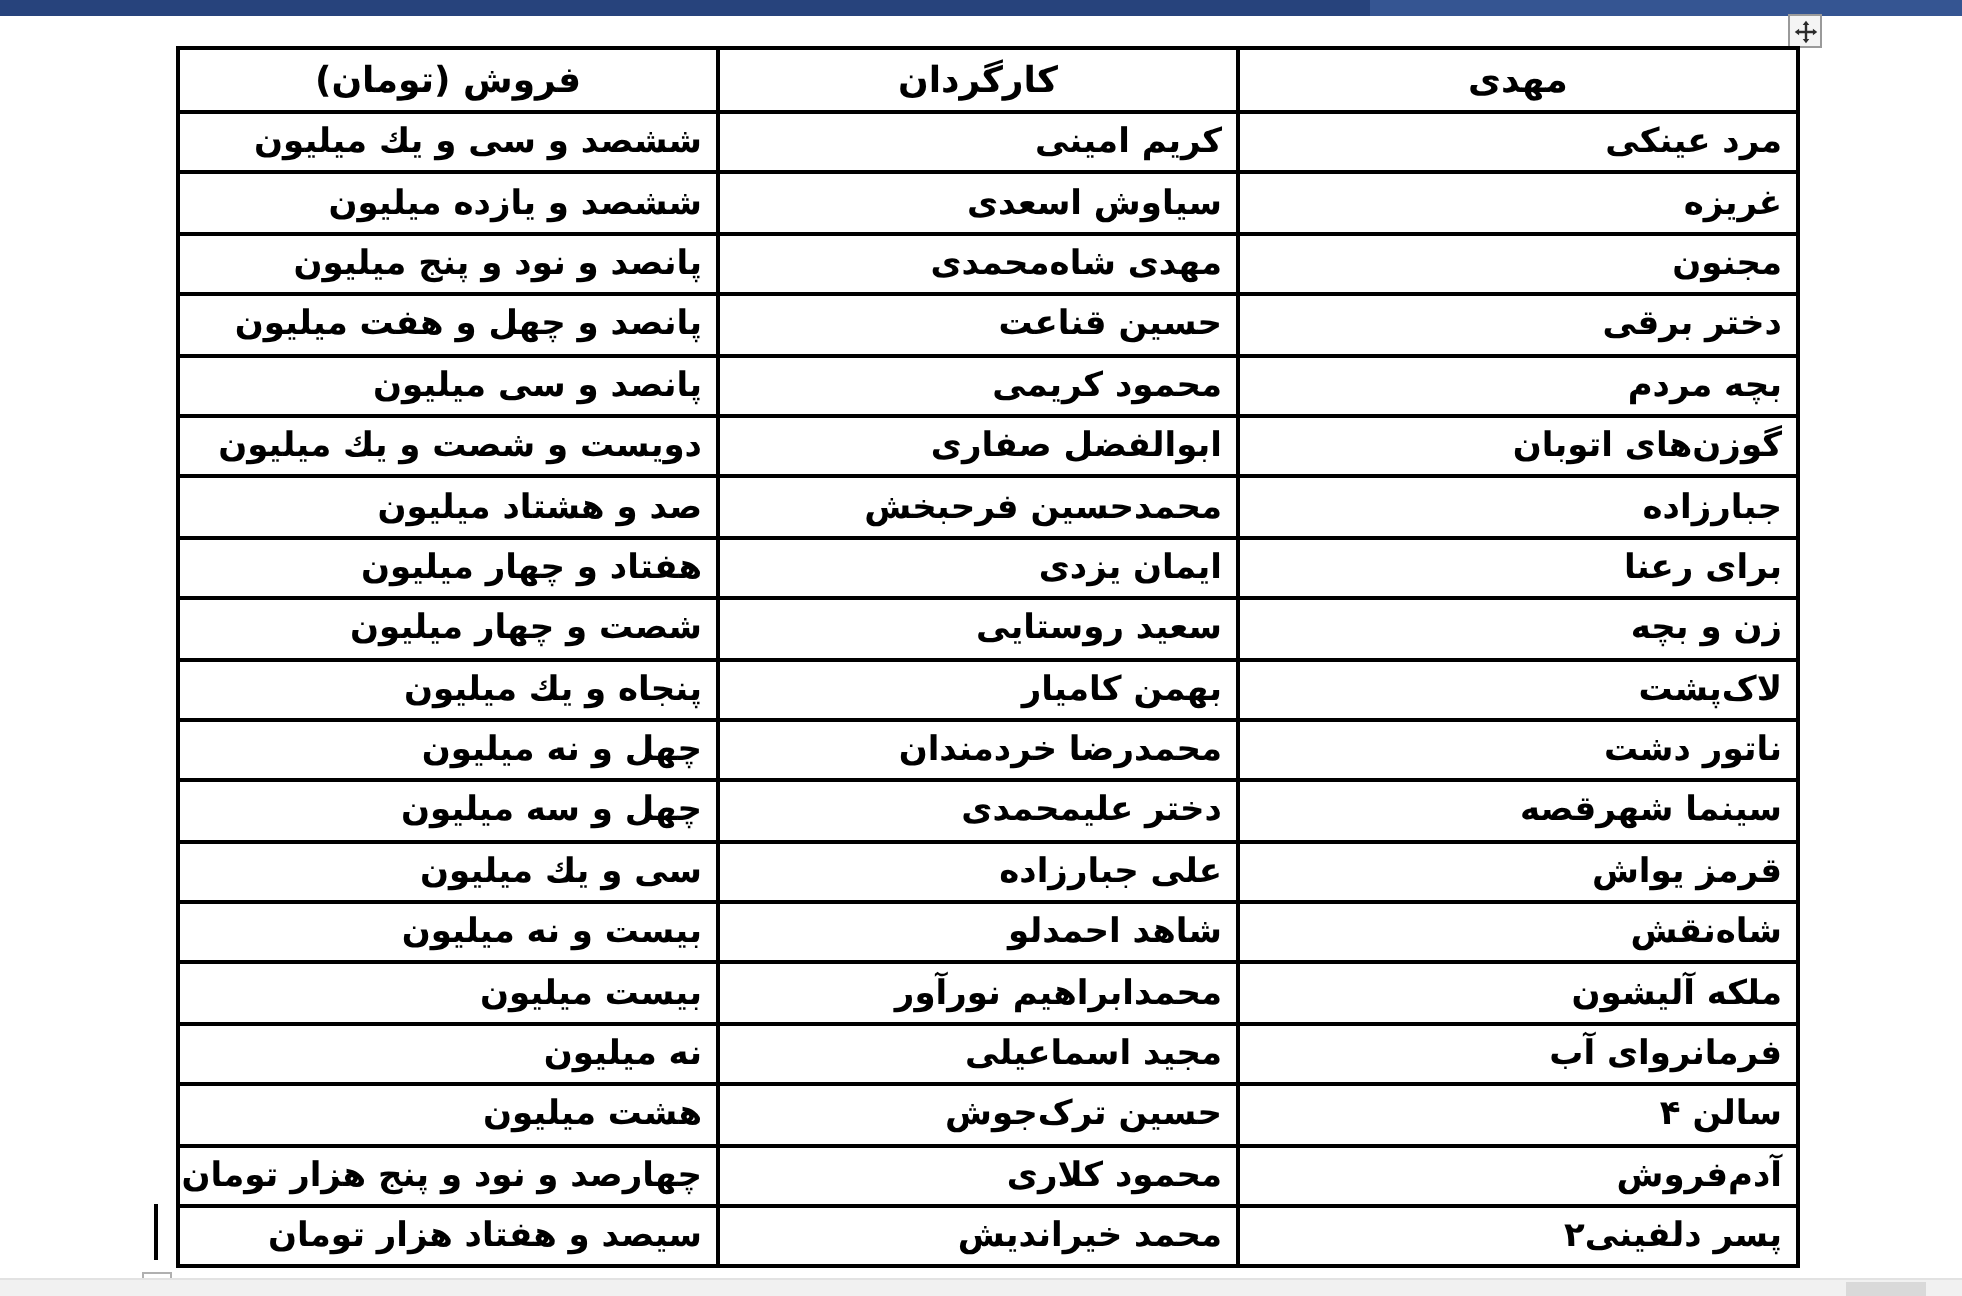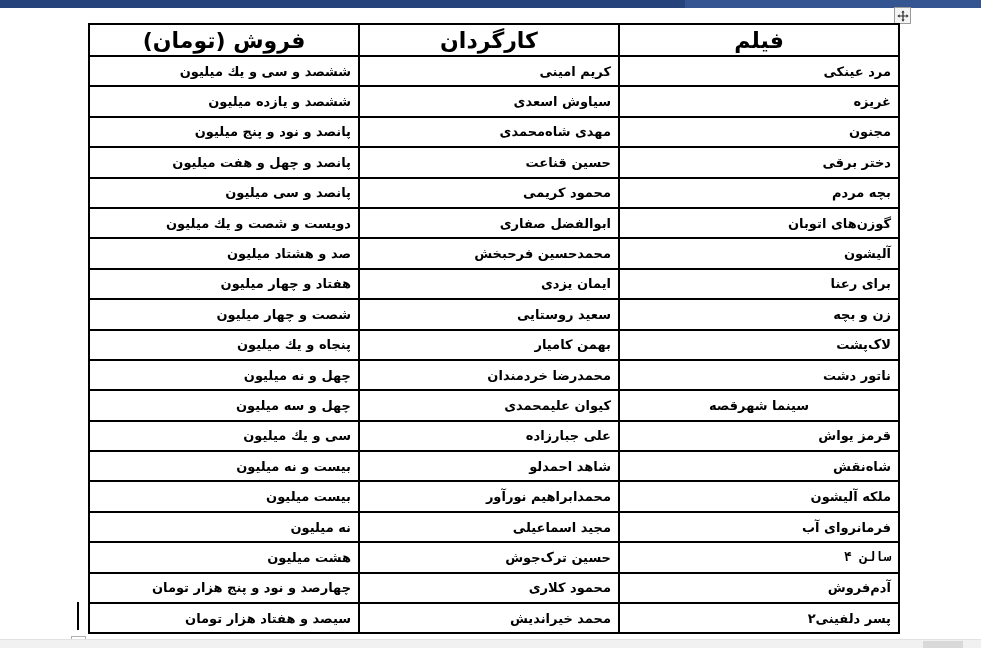--- a/index.html
+++ b/index.html
@@ -33,22 +33,22 @@
   }
   table.films th, table.films td {
     border: 2px solid #000;
     font-weight: 700;
     color: #000;
     overflow: hidden;
     white-space: nowrap;
   }
   table.films thead tr { height: 32px; }
   table.films tbody tr { height: 30.4px; }
-  table.films th { text-align: center; font-size: 22px; padding: 1px 6px; }
-  table.films td { text-align: right; font-size: 13px; padding: 0 7px; }
+  table.films th { text-align: center; font-size: 18px; padding: 1px 6px; }
+  table.films td { text-align: right; font-size: 17px; padding: 0 7px; }
 
   .caret {
     position: absolute; left: 77px; top: 602px;
     width: 2px; height: 28px; background: #000;
   }
   .resize-handle {
     position: absolute; left: 71px; top: 636px;
     width: 15px; height: 15px;
     background: #ffffff;
     border: 1px solid #b0b0b0;
@@ -80,21 +80,21 @@
 </div>
 
 <table class="films" dir="rtl">
   <colgroup>
     <col style="width:280px">
     <col style="width:260px">
     <col style="width:270px">
   </colgroup>
   <thead>
     <tr>
-      <th style="border-color: rgb(0, 0, 0);">فیلم</th>
+      <th style="border-color: rgb(0, 0, 0);">مهدی</th>
       <th style="border-color: rgb(0, 0, 0);">کارگردان</th>
       <th style="border-color: rgb(0, 0, 0);">فروش (تومان)</th>
     </tr>
   </thead>
   <tbody id="films-tbody">
       <tr>
         <td style="border-color: rgb(0, 0, 0);">مرد عینکی</td>
         <td style="border-color: rgb(0, 0, 0); padding-left: 17px;">کریم امینی</td>
         <td style="border-color: rgb(0, 0, 0);">ششصد و سی و یك میلیون</td>
       </tr>
@@ -117,21 +117,21 @@
         <td style="border-color: rgb(0, 0, 0);">بچه مردم</td>
         <td style="border-color: rgb(0, 0, 0);">محمود کریمی</td>
         <td style="border-color: rgb(0, 0, 0);">پانصد و سی میلیون</td>
       </tr>
       <tr>
         <td style="border-color: rgb(0, 0, 0); border-radius: 13px;">گوزن‌های اتوبان</td>
         <td style="border-color: rgb(0, 0, 0);">ابوالفضل صفاری</td>
         <td style="border-color: rgb(0, 0, 0);">دویست و شصت و یك میلیون</td>
       </tr>
       <tr>
-        <td style="border-color: rgb(0, 0, 0);">آلیشون</td>
+        <td style="border-color: rgb(0, 0, 0);">جبارزاده</td>
         <td style="border-color: rgb(0, 0, 0);">محمدحسین فرحبخش</td>
         <td style="border-color: rgb(0, 0, 0);">صد و هشتاد میلیون</td>
       </tr>
       <tr>
         <td style="border-color: rgb(0, 0, 0);">برای رعنا</td>
         <td style="border-color: rgb(0, 0, 0);">ایمان یزدی</td>
         <td style="border-color: rgb(0, 0, 0);">هفتاد و چهار میلیون</td>
       </tr>
       <tr>
         <td style="border-color: rgb(0, 0, 0); margin-top: 28px;">زن و بچه</td>
@@ -142,22 +142,22 @@
         <td style="border-color: rgb(0, 0, 0);">لاک‌پشت</td>
         <td style="border-color: rgb(0, 0, 0);">بهمن کامیار</td>
         <td style="border-color: rgb(0, 0, 0);">پنجاه و یك میلیون</td>
       </tr>
       <tr>
         <td style="border-color: rgb(0, 0, 0);">ناتور دشت</td>
         <td style="border-color: rgb(0, 0, 0);">محمدرضا خردمندان</td>
         <td style="border-color: rgb(0, 0, 0);">چهل و نه میلیون</td>
       </tr>
       <tr>
-        <td style="border-color: rgb(0, 0, 0); text-align: center;">سینما شهرقصه</td>
-        <td style="border-color: rgb(0, 0, 0);">کیوان علیمحمدی</td>
+        <td style="border-color: rgb(0, 0, 0);">سینما شهرقصه</td>
+        <td style="border-color: rgb(0, 0, 0);">دختر علیمحمدی</td>
         <td style="border-color: rgb(0, 0, 0);">چهل و سه میلیون</td>
       </tr>
       <tr>
         <td style="border-color: rgb(0, 0, 0);">قرمز یواش</td>
         <td style="border-color: rgb(0, 0, 0); margin-left: 37px;">علی جبارزاده</td>
         <td style="border-color: rgb(0, 0, 0);">سی و یك میلیون</td>
       </tr>
       <tr>
         <td style="border-color: rgb(0, 0, 0);">شاه‌نقش</td>
         <td style="border-color: rgb(0, 0, 0); padding-left: 35px;">شاهد احمدلو</td>
@@ -167,21 +167,21 @@
         <td style="border-color: rgb(0, 0, 0);">ملکه آلیشون</td>
         <td style="border-color: rgb(0, 0, 0);">محمدابراهیم نورآور</td>
         <td style="border-color: rgb(0, 0, 0);">بیست میلیون</td>
       </tr>
       <tr>
         <td style="border-color: rgb(0, 0, 0);">فرمانروای آب</td>
         <td style="border-color: rgb(0, 0, 0);">مجید اسماعیلی</td>
         <td style="border-color: rgb(0, 0, 0); margin-left: 44px;">نه میلیون</td>
       </tr>
       <tr>
-        <td style="border-color: rgb(0, 0, 0); font-family: Liberation Mono, monospace;">سالن ۴</td>
+        <td style="border-color: rgb(0, 0, 0);">سالن ۴</td>
         <td style="border-color: rgb(0, 0, 0);">حسین ترک‌جوش</td>
         <td style="border-color: rgb(0, 0, 0);">هشت میلیون</td>
       </tr>
       <tr>
         <td style="border-color: rgb(0, 0, 0);">آدم‌فروش</td>
         <td style="border-color: rgb(0, 0, 0);">محمود کلاری</td>
         <td style="border-color: rgb(0, 0, 0);">چهارصد و نود و پنج هزار تومان</td>
       </tr>
       <tr>
         <td style="border-color: rgb(0, 0, 0);">پسر دلفینی۲</td>

